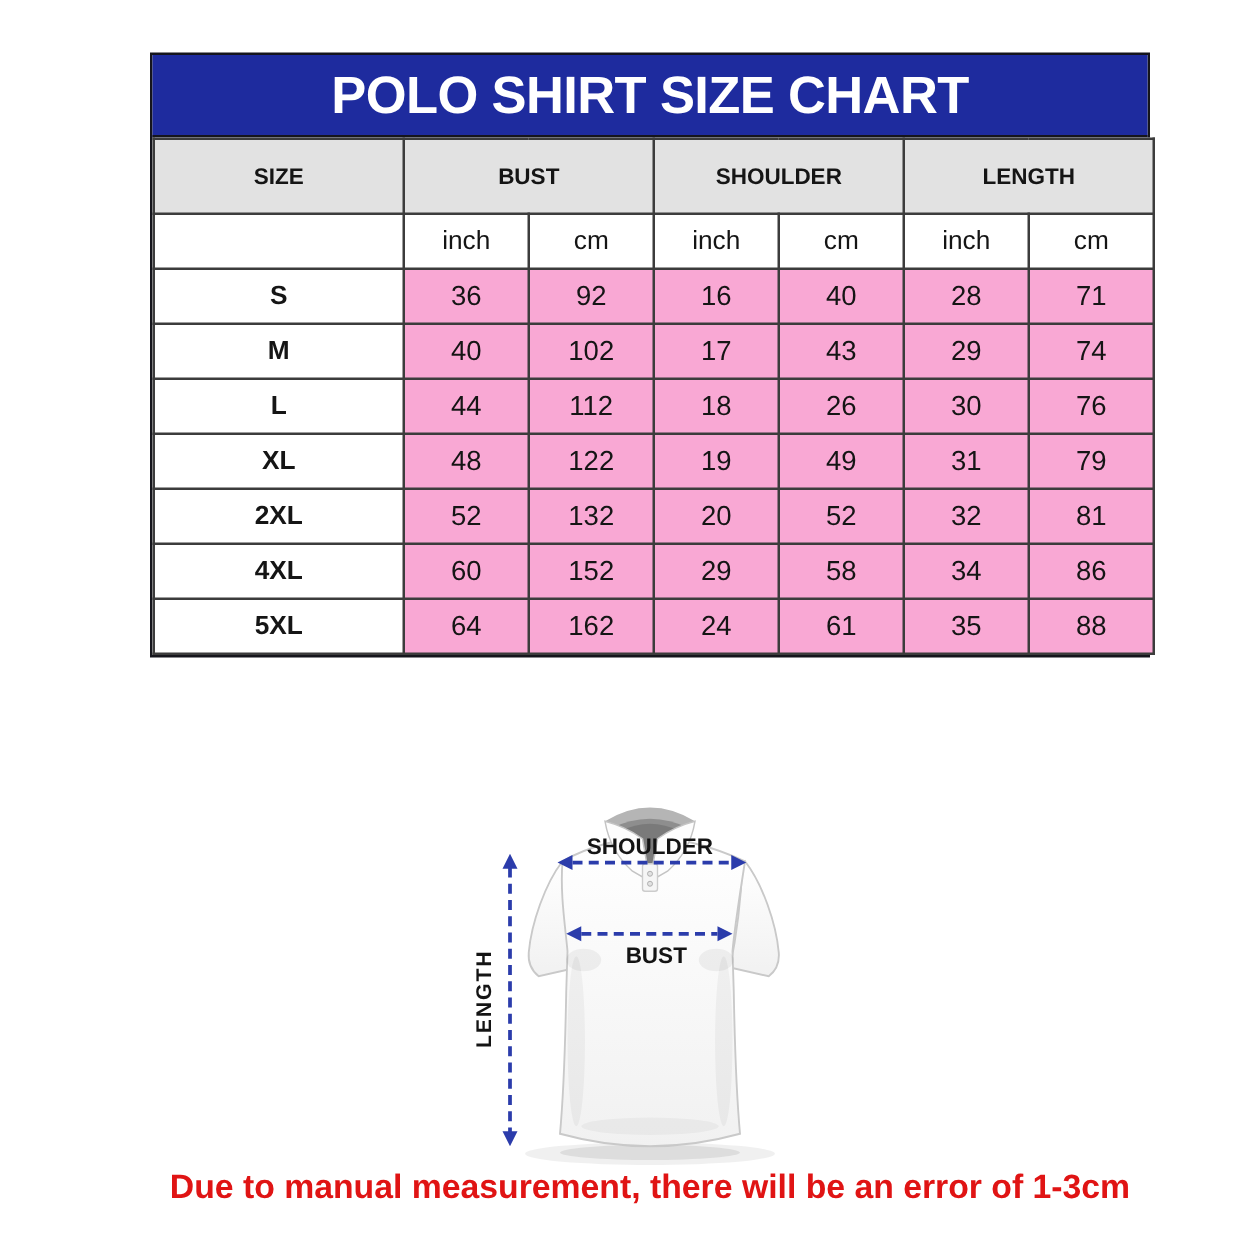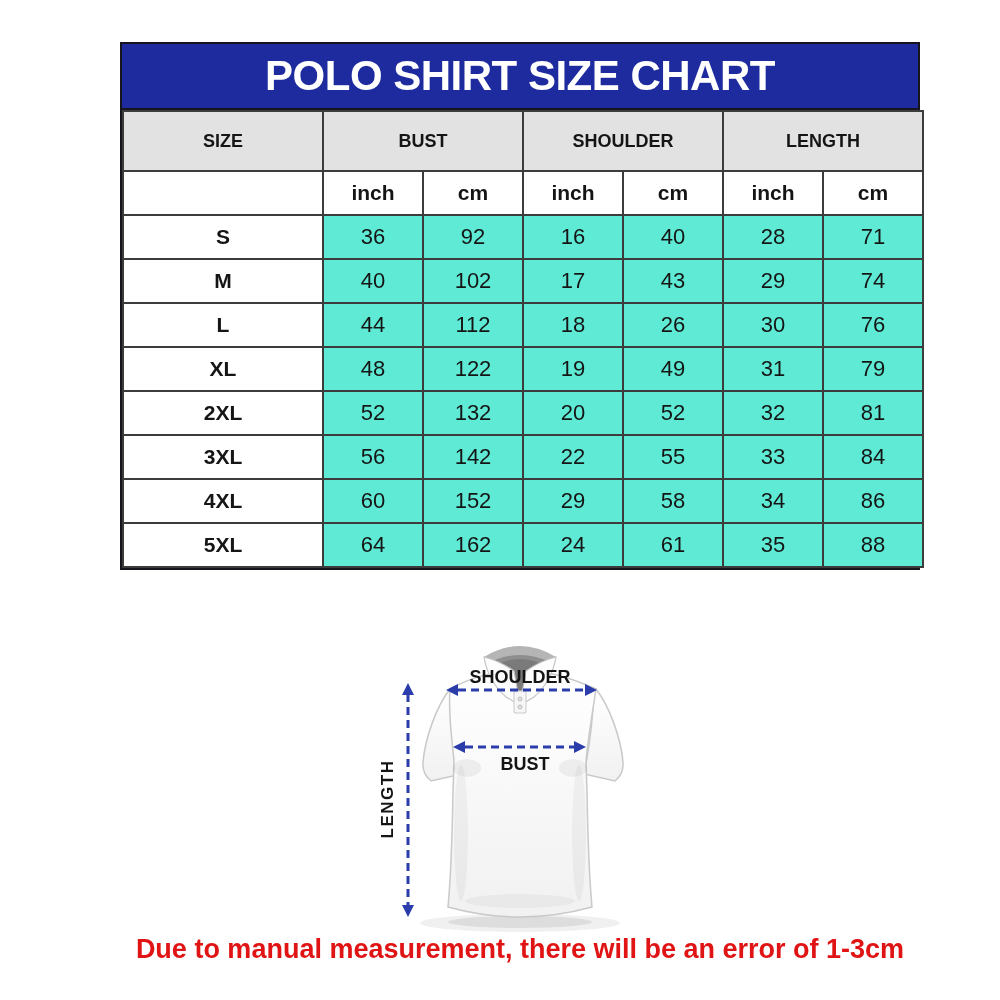--- a/index.html
+++ b/index.html
@@ -19,23 +19,23 @@
     display:flex;align-items:center;justify-content:center;
   }
   .title-bar span{
     color:var(--title-text);font-weight:bold;font-size:42px;letter-spacing:-0.5px;white-space:nowrap;
   }
   table.size-table{width:100%;border-collapse:collapse;table-layout:fixed;background:#fff;}
   .size-table th,.size-table td{
     border:2px solid var(--grid-line);text-align:center;vertical-align:middle;color:#151515;
   }
   .head-row th{height:60px;background:var(--header-bg);font-size:18px;font-weight:bold;}
-  .units-row th{height:44px;background:#ffffff;font-size:21px;font-weight:bold;}
+  .units-row th{height:44px;background:#ffffff;font-size:21px;font-weight:normal;}
   tbody th{height:44px;font-size:21px;font-weight:bold;background:#fff;}
-  tbody td{height:44px;font-size:22px;font-weight:normal;background:#5eead4;}
+  tbody td{height:44px;font-size:22px;font-weight:normal;background:#f9a8d4;}
   .diagram{position:absolute;left:328px;top:633px;width:350px;height:310px;}
   .diagram svg{width:100%;height:100%;display:block;}
   .arrow-line{stroke:var(--arrow-blue);stroke-width:3;stroke-dasharray:8 5;fill:none;}
   .arrow-head{fill:var(--arrow-blue);stroke:none;}
   .diagram-label{font-family:"Liberation Sans",sans-serif;font-weight:bold;font-size:18px;fill:#141414;}
   .length-label{font-size:17px;letter-spacing:1.5px;}
   .shirt-outline{fill:url(#gBody);stroke:#c9c9c9;stroke-width:1.5;}
   .note{
     position:absolute;left:0;top:934px;width:100%;text-align:center;
     font-weight:bold;font-size:27px;color:var(--note-red);
@@ -117,29 +117,20 @@
         <tr>
           <th>2XL</th>
           <td>52</td>
           <td>132</td>
           <td>20</td>
           <td>52</td>
           <td>32</td>
           <td>81</td>
         </tr>
         <tr>
-          <th>3XL</th>
-          <td>56</td>
-          <td>142</td>
-          <td>22</td>
-          <td>55</td>
-          <td>33</td>
-          <td>84</td>
-        </tr>
-        <tr>
           <th>4XL</th>
           <td>60</td>
           <td>152</td>
           <td>29</td>
           <td>58</td>
           <td>34</td>
           <td>86</td>
         </tr>
         <tr>
           <th>5XL</th>

